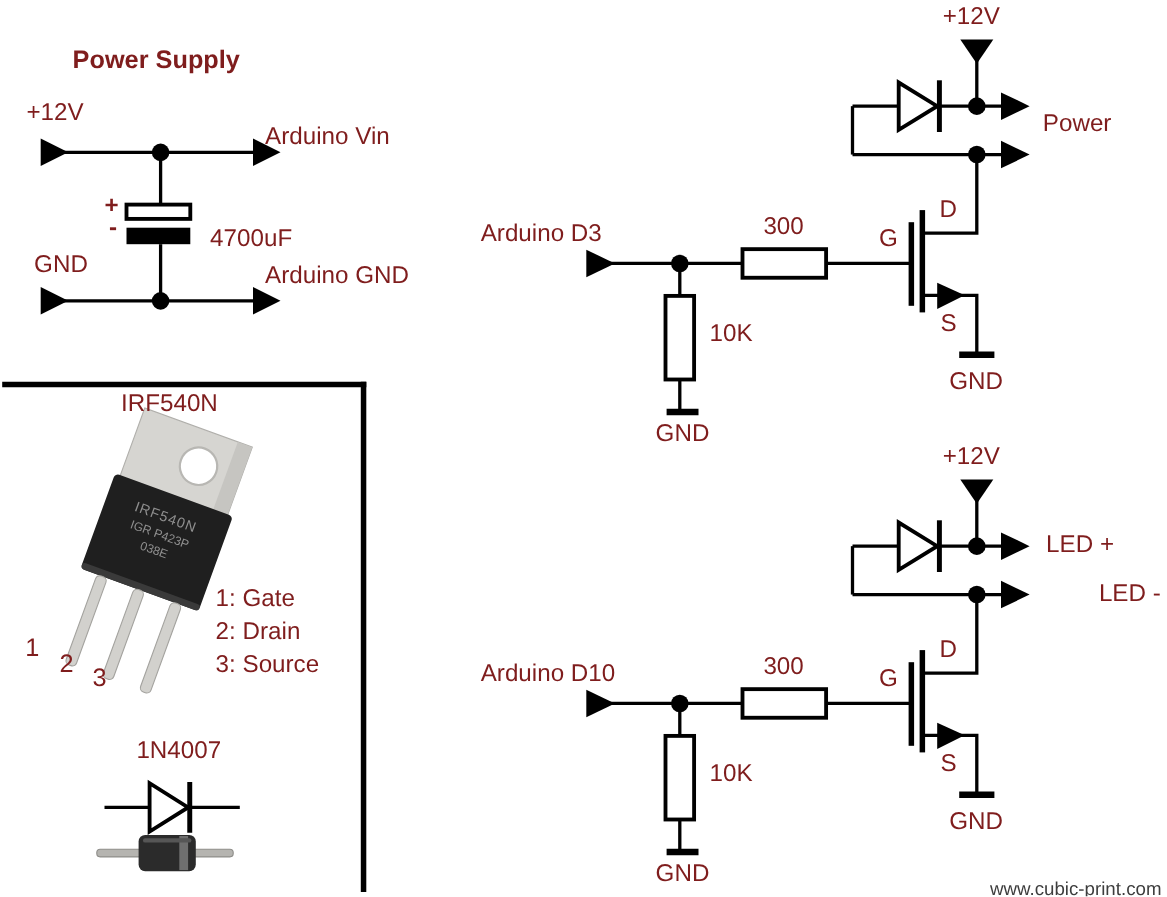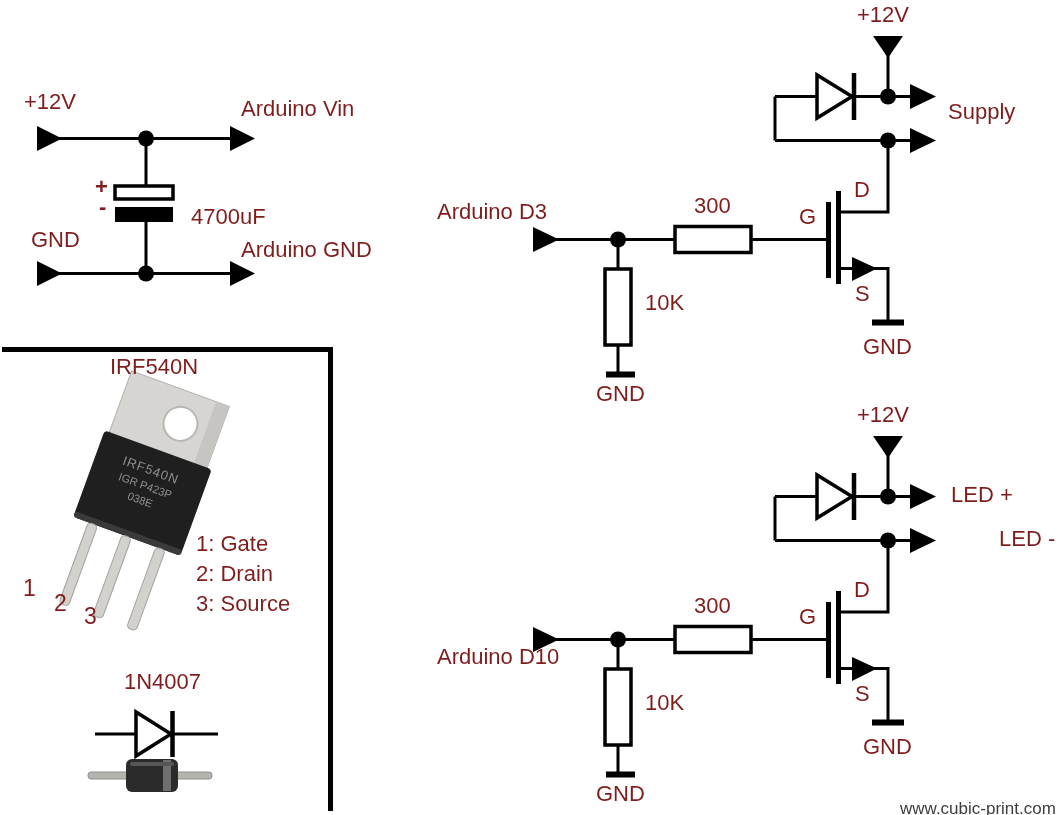--- a/index.html
+++ b/index.html
@@ -100,22 +100,23 @@
       <rect x="88" y="772" width="124" height="7" rx="3" fill="#b5b4b0" stroke="#8e8d89"></rect>
       <rect x="126" y="759" width="52" height="33" rx="6" fill="#2b2b2b"></rect>
       <rect x="163" y="760" width="8" height="31" fill="#6f6f6f"></rect>
       <rect x="130" y="762" width="44" height="4" rx="2" fill="#565656"></rect>
     </g>
 
     <use href="#driver" xlink:href="#driver"></use>
     <use href="#driver" xlink:href="#driver" y="400"></use>
   </svg>
 
+  <div class="lbl bold" style="left:66px;top:43px;">Power Supply</div>
   <div class="lbl" style="left:24px;top:91px;">+12V</div>
-  <div class="lbl" style="left:241px;top:98px;">Arduino Vin</div>
+  <div class="lbl" style="left:241px;top:113px;">Arduino Vin</div>
   <div class="lbl sign" style="left:95px;top:176px;">+</div>
   <div class="lbl sign" style="left:99px;top:196px;">-</div>
   <div class="lbl" style="left:191px;top:206px;">4700uF</div>
   <div class="lbl" style="left:31px;top:229px;">GND</div>
   <div class="lbl" style="left:241px;top:239px;">Arduino GND</div>
 
   <div class="lbl" style="left:110px;top:356px;">IRF540N</div>
   <div class="lbl pin" style="left:23px;top:577px;">1</div>
   <div class="lbl pin" style="left:54px;top:592px;">2</div>
   <div class="lbl pin" style="left:84px;top:605px;">3</div>
@@ -126,23 +127,23 @@
 
   <div class="lbl" style="left:437px;top:201px;">Arduino D3</div>
   <div class="lbl" style="left:694px;top:195px;">300</div>
   <div class="lbl" style="left:645px;top:292px;">10K</div>
   <div class="lbl" style="left:596px;top:383px;">GND</div>
   <div class="lbl" style="left:799px;top:206px;">G</div>
   <div class="lbl" style="left:854px;top:179px;">D</div>
   <div class="lbl" style="left:855px;top:283px;">S</div>
   <div class="lbl" style="left:863px;top:336px;">GND</div>
   <div class="lbl" style="left:857px;top:4px;">+12V</div>
-  <div class="lbl" style="left:948px;top:101px;">Supply</div>
+  <div class="lbl" style="left:948px;top:101px;">Power</div>
 
-  <div class="lbl" style="left:437px;top:601px;margin-top:45px;">Arduino D10</div>
+  <div class="lbl" style="left:437px;top:601px;">Arduino D10</div>
   <div class="lbl" style="left:694px;top:595px;">300</div>
   <div class="lbl" style="left:645px;top:692px;">10K</div>
   <div class="lbl" style="left:596px;top:783px;">GND</div>
   <div class="lbl" style="left:799px;top:606px;">G</div>
   <div class="lbl" style="left:854px;top:579px;">D</div>
   <div class="lbl" style="left:855px;top:683px;">S</div>
   <div class="lbl" style="left:863px;top:736px;">GND</div>
   <div class="lbl" style="left:857px;top:404px;">+12V</div>
   <div class="lbl" style="left:951px;top:484px;">LED +</div>
   <div class="lbl" style="left:999px;top:528px;text-align:center;">LED -</div>

